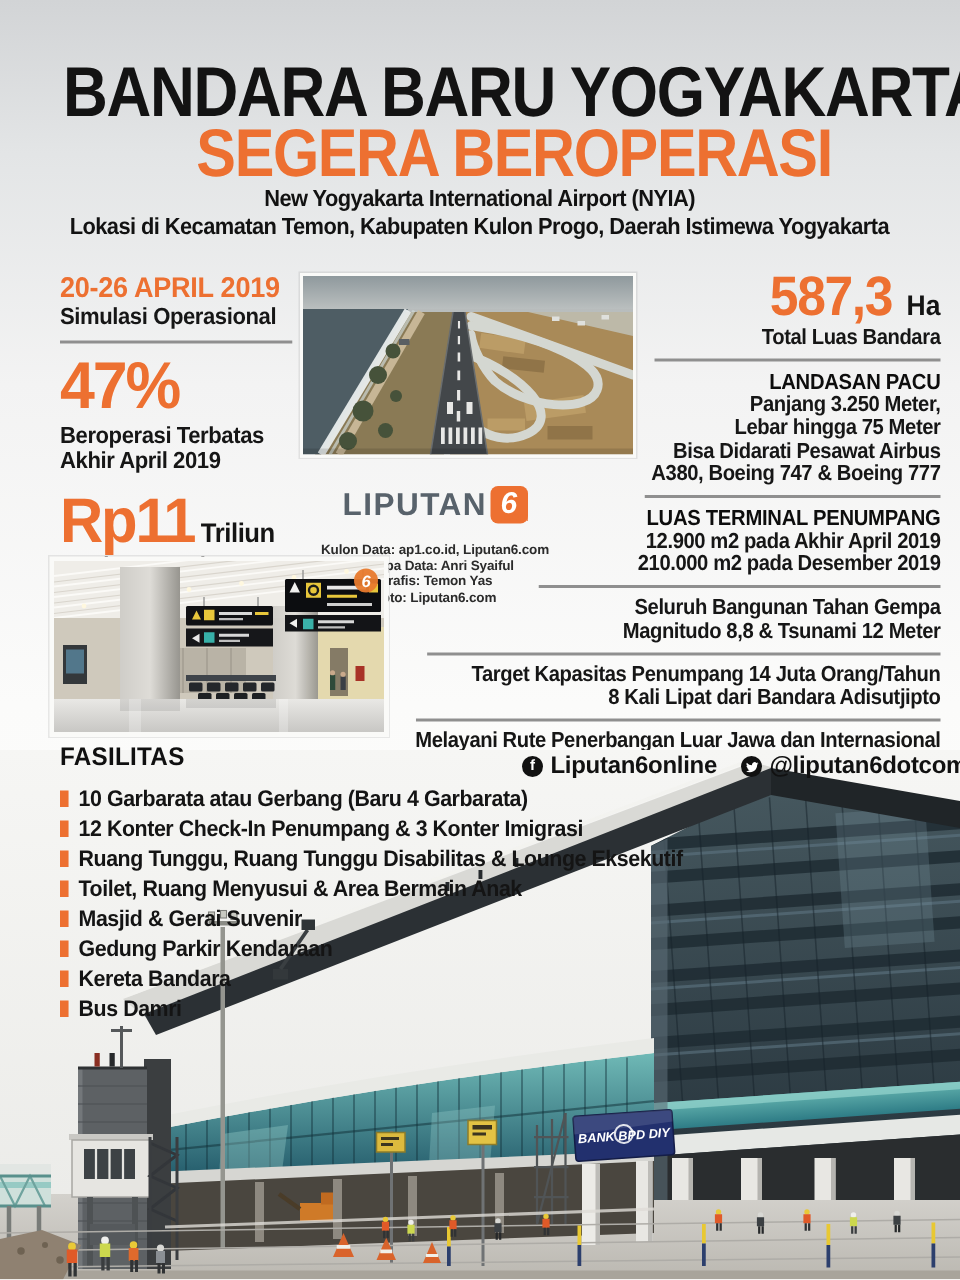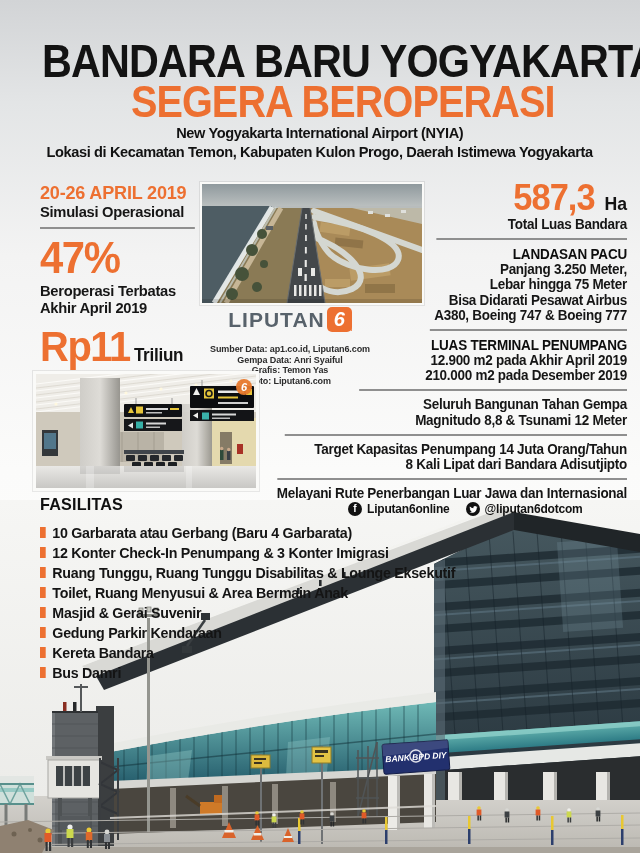--- a/index.html
+++ b/index.html
@@ -26,39 +26,39 @@
   .big-orange{font-size:42px;font-weight:bold;color:#ED7031;letter-spacing:-1.5px;line-height:38px;}
   .unit-black{font-size:18px;font-weight:bold;color:#141414;letter-spacing:-0.3px;}
   
   .right-stats{right:13px;top:182px;width:380px;text-align:right;transform:scaleX(.93);transform-origin:right top;}
   .area-val{font-size:37px;font-weight:bold;color:#ED7031;letter-spacing:-1px;line-height:32px;}
   .area-unit{font-size:19px;font-weight:bold;color:#141414;margin-left:6px;}
   .rline{font-size:14.5px;font-weight:bold;color:#161616;line-height:15.2px;letter-spacing:-0.3px;}
   .rtitle{font-size:14.5px;font-weight:bold;color:#0d0d0d;line-height:16px;letter-spacing:-0.2px;}
   .hr-r{margin:6px 0 6px auto;}
   
-  .credits{left:202px;top:305px;width:176px;text-align:center;}
+  .credits{left:202px;top:322px;width:176px;text-align:center;}
   .logo-row{display:flex;justify-content:center;align-items:flex-end;height:27px;}
   .logo-word{font-size:21px;font-weight:bold;color:#58626b;letter-spacing:1px;line-height:25px;}
   .logo-six{position:relative;width:25px;height:25px;background:#ED7031;border-radius:5px;margin-left:2px;
     color:#fff;font-weight:bold;font-style:italic;font-size:20px;text-align:center;line-height:24px;}
   .logo-com{position:absolute;right:-1px;bottom:-9px;font-size:6.5px;color:#ED7031;font-weight:bold;letter-spacing:.5px;font-style:normal;}
   .credit-lines{margin-top:12px;}
   .credit-line{font-size:9px;font-weight:bold;color:#2b2b2b;line-height:10.5px;letter-spacing:-0.1px;}
   
   .facilities{left:40px;top:495px;width:420px;transform:scaleX(.95);transform-origin:left top;z-index:5;}
   .fac-title{font-size:17px;font-weight:bold;color:#101010;letter-spacing:0.2px;margin-bottom:9px;}
   .fac-item{display:flex;align-items:flex-start;height:20px;font-size:15px;font-weight:bold;color:#141414;letter-spacing:-0.3px;line-height:18px;white-space:nowrap;}
   .bullet{width:6px;height:11px;background:#ED7031;margin:3px 7px 0 0;flex:none;}
   
   .social{left:348px;top:502px;display:flex;gap:16px;z-index:6;align-items:center;}
   .soc-item{display:flex;align-items:center;gap:5px;}
   .soc-icon{width:14px;height:14px;border-radius:50%;background:#111;color:#fff;text-align:center;
     font-size:10px;font-weight:bold;line-height:14px;flex:none;}
-  .soc-label{font-size:12px;font-weight:bold;color:#111;letter-spacing:-0.2px;}
+  .soc-label{font-size:16px;font-weight:bold;color:#111;letter-spacing:-0.2px;}
   .photo-frame{box-sizing:border-box;border:2px solid #fafaf8;box-shadow:0 0 0 1px rgba(0,0,0,.08);}
   svg{display:block;}
 </style>
 </head>
 <body>
 
 <div id="canvas">
 
   <div class="abs title-line t1">
     <span class="title-inner">BANDARA BARU YOGYAKARTA</span>
@@ -180,21 +180,21 @@
       <rect x="0" y="115" width="220" height="4" fill="#000000" opacity=".12"></rect>
     </svg>
   </div>
 
   <div class="abs credits">
     <div class="logo-row">
       <span class="logo-word">LIPUTAN</span>
       <span class="logo-six"><span>6</span><span class="logo-com">.COM</span></span>
     </div>
     <div class="credit-lines">
-      <div class="credit-line">Sumber Data: ap1.co.id, Liputan6.com</div>
+      <div class="credit-line">Kulon Data: ap1.co.id, Liputan6.com</div>
       <div class="credit-line">Gempa Data: Anri Syaiful</div>
       <div class="credit-line">Grafis: Temon Yas</div>
       <div class="credit-line">Foto: Liputan6.com</div>
     </div>
   </div>
 
   <div class="abs photo-frame" style="left:33px;top:371px;width:226px;height:120px;border-width:3px;">
     <svg width="220" height="114" viewBox="0 0 220 114">
       <defs>
         <linearGradient id="gFloorI" x1="0" y1="0" x2="0" y2="1">

